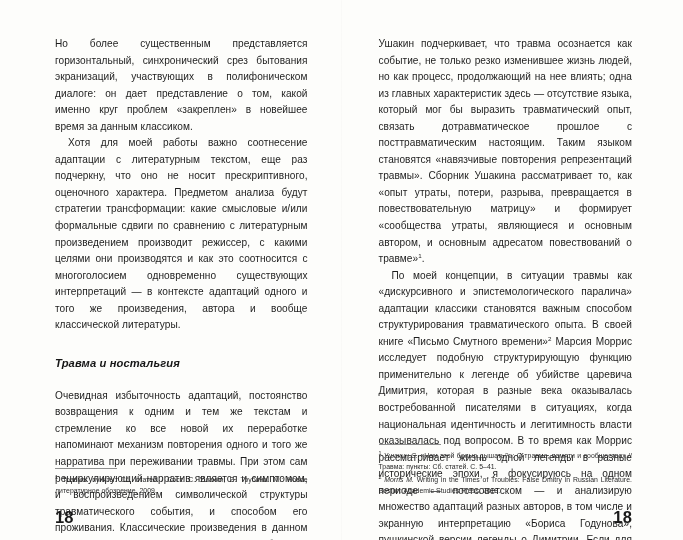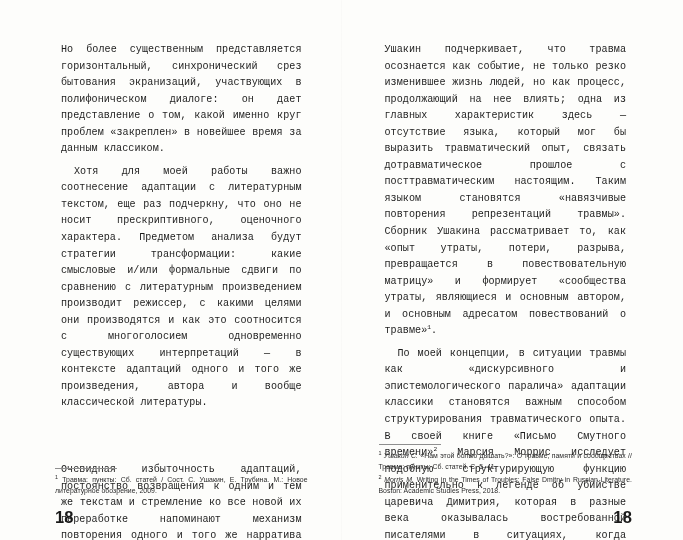--- a/index.html
+++ b/index.html
@@ -31,30 +31,29 @@
   .page-left {
     padding: 36px 34px 0 55px;
   }
   .page-right {
     padding: 36px 51px 0 37px;
   }
   .textblock {
     width: 100%;
   }
   p.body {
-    margin: 6px;
+    margin: 0;
     font-size: 10.1px;
     line-height: 16.55px;
     text-align: justify;
     text-justify: inter-word;
     letter-spacing: 0.005em;
     word-spacing: 0.01em;
     color: #1d1d1d;
     hyphens: manual;
-    font-family: Liberation Mono, monospace;
   }
   p.body.indent {
     text-indent: 13px;
   }
   h2.section-heading {
     margin: 0;
     font-size: 11.2px;
     font-weight: bold;
     font-style: italic;
     line-height: 16px;
@@ -124,20 +123,21 @@
 <body>
 
 <div class="spread">
 
   <div class="page page-left">
     <div class="textblock">
       <p class="body">Но более существенным представляется горизонтальный, синхронический срез бытования экранизаций, участвующих в полифоническом диалоге: он дает представление о том, какой именно круг проблем «закреплен» в новейшее время за данным классиком.</p>
       <p class="body indent">Хотя для моей работы важно соотнесение адаптации с литературным текстом, еще раз подчеркну, что оно не носит прескриптивного, оценочного характера. Предметом анализа будут стратегии трансформации: какие смысловые и/или формальные сдвиги по сравнению с литературным произведением производит режиссер, с какими целями они производятся и как это соотносится с многоголосием одновременно существующих интерпретаций — в контексте адаптаций одного и того же произведения, автора и вообще классической литературы.</p>
 
       <div class="gap-before-heading"></div>
+      <h2 class="section-heading">Травма и ностальгия</h2>
       <div class="gap-after-heading"></div>
 
       <p class="body">Очевидная избыточность адаптаций, постоянство возвращения к одним и тем же текстам и стремление ко все новой их переработке напоминают механизм повторения одного и того же нарратива при переживании травмы. При этом сам рециркулирующий нарратив является и симптомом, и воспроизведением символической структуры травматического события, и способом его проживания. Классические произведения в данном случае содержат ядро травматического события и функционируют как важные рамочные конструкции для работы с коллективной травмой.</p>
 
     </div>
 
     <div class="footnotes">
       <div class="fn-rule"></div>
       <p class="footnote"><span class="fn-mark">1</span> <span>Травма: пункты: Сб. статей / Сост. С. Ушакин, Е. Трубина. М.: Новое литературное обозрение, 2009.</span></p>
     </div>

